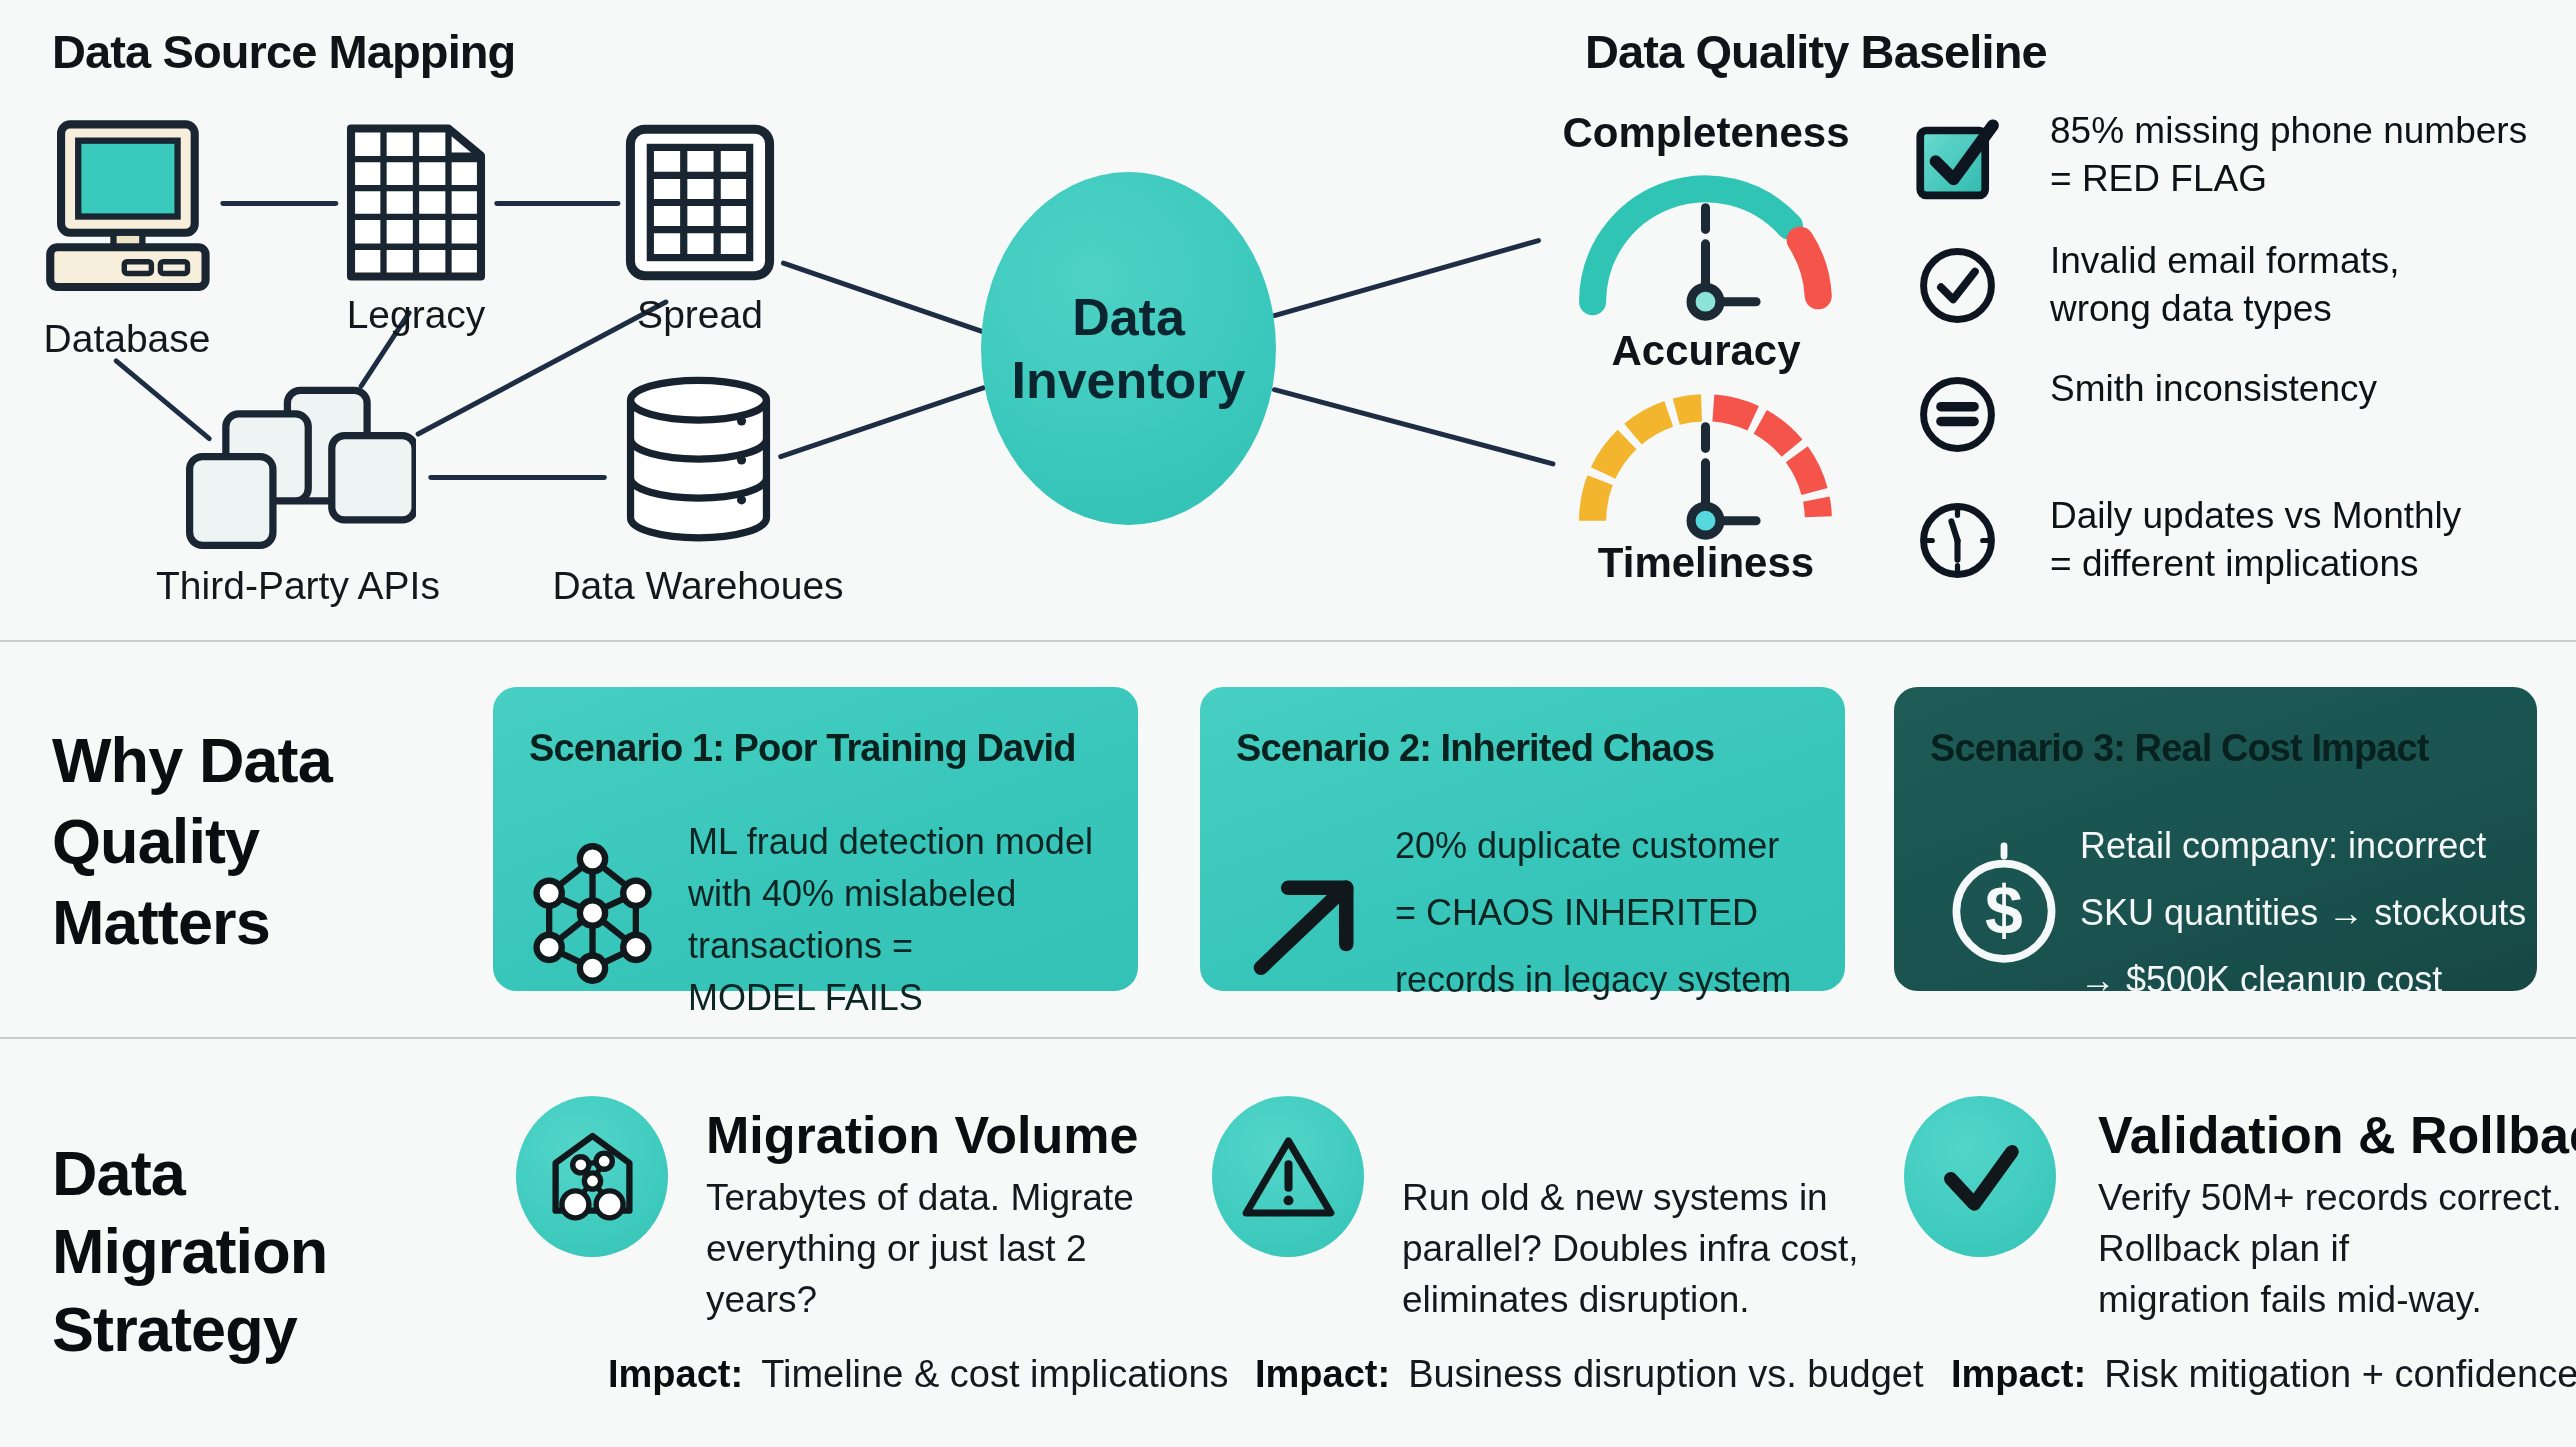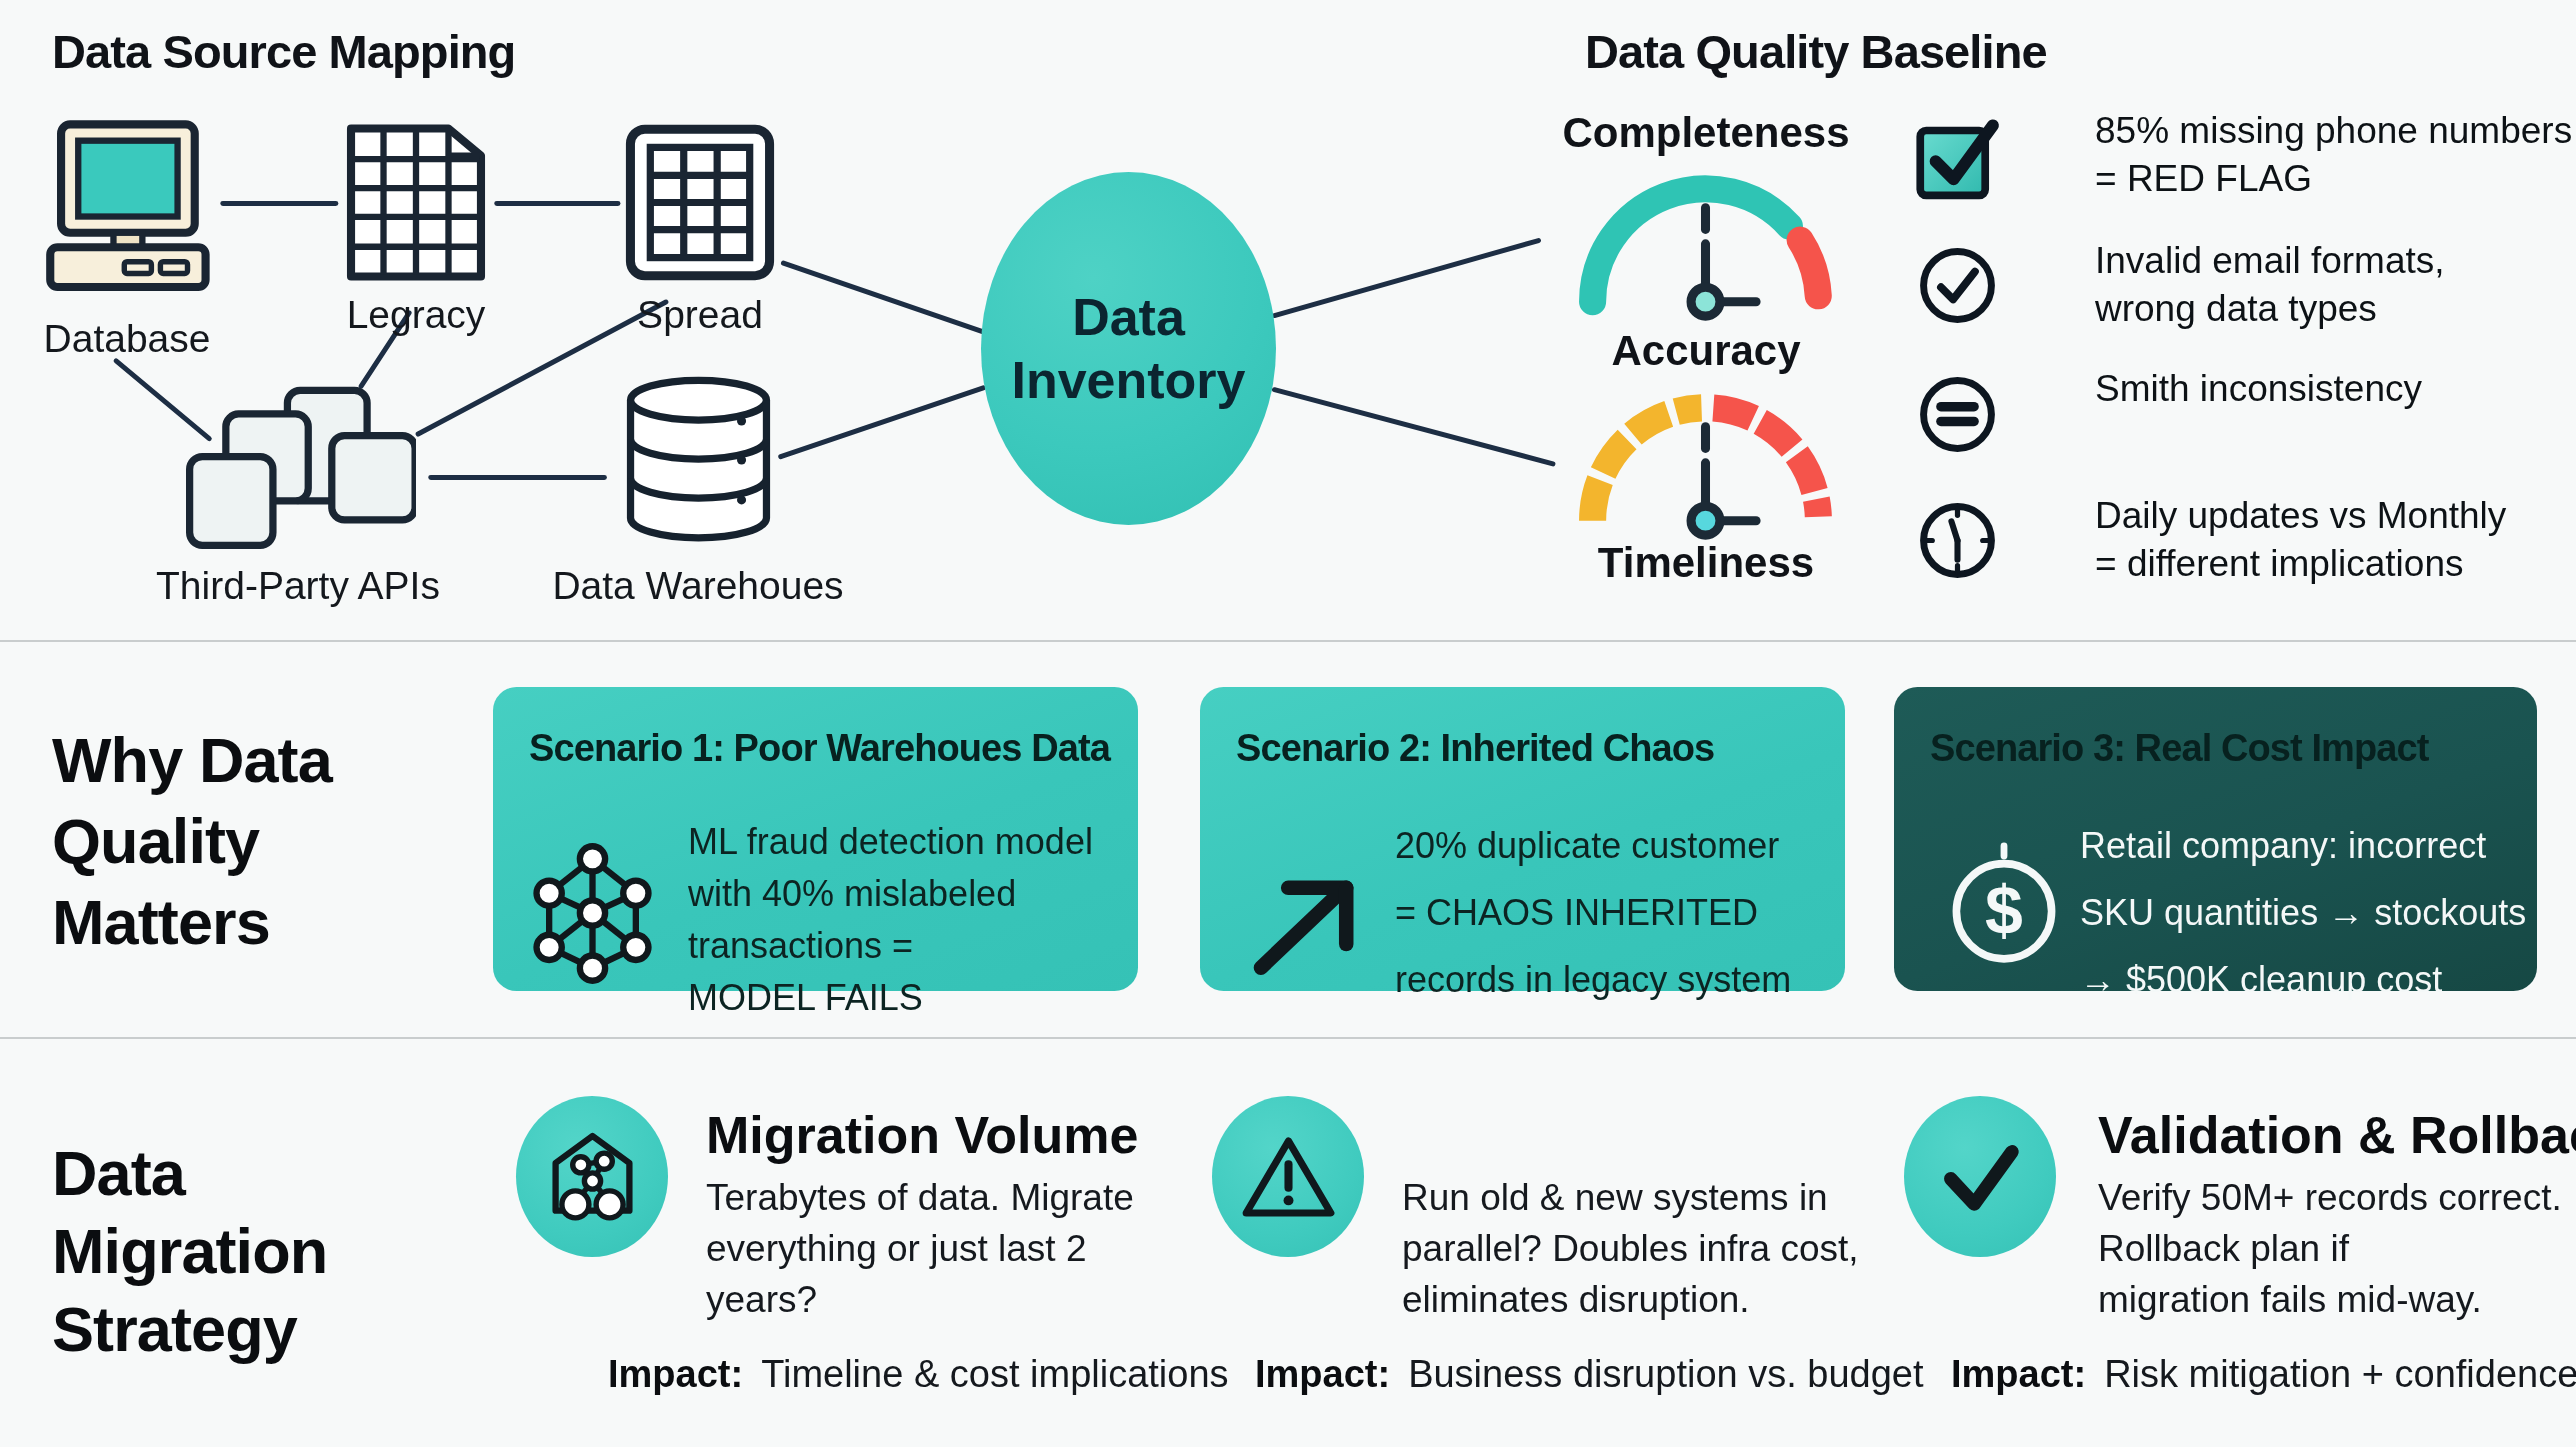--- a/index.html
+++ b/index.html
@@ -5,21 +5,21 @@
   :root{
     --accent-teal:#3fc9bd; --card-teal:#3bc8bc; --card-dark:#1b5450;
     --gauge-teal:#2fc4b4; --gauge-red:#f5544b; --gauge-yellow:#f3b52d;
     --line-dark:#1d2e44; --ink:#0e1116; --bg:#f7f9f9; --cream:#f7efdb;
   }
   *{box-sizing:border-box;}
   html,body{margin:0;padding:0;}
   body{width:2576px;height:1447px;background:var(--bg);font-family:"Liberation Sans",sans-serif;color:var(--ink);overflow:hidden;}
   .stage{position:relative;width:2576px;height:1447px;}
   .abs{position:absolute;}
-  .nowrap{white-space:nowrap;margin-left:45px;}
+  .nowrap{white-space:nowrap;}
   .sec-title{font-size:47px;font-weight:700;letter-spacing:-0.9px;color:#101318;}
   .node-label{font-size:39px;font-weight:500;color:#14181d;transform:translateX(-50%);white-space:nowrap;}
   .divider{left:0;width:2576px;height:1.8px;background:#c9cdce;}
   .inventory{left:981px;top:172px;width:295px;height:353px;border-radius:50%;
     background:radial-gradient(circle at 38% 30%,#4ed2c5 0%,#3cc9bd 55%,#31bfb2 100%);
     display:flex;align-items:center;justify-content:center;text-align:center;}
   .inventory .txt{font-size:52px;line-height:63px;font-weight:700;color:#0b2530;}
   .gauge-label{font-size:42px;font-weight:700;color:#101318;transform:translateX(-50%);white-space:nowrap;}
   .check-item-text{font-size:37px;line-height:48px;font-weight:500;color:#0d1216;}
   .big-heading{font-size:63px;line-height:81px;font-weight:700;color:#0b0d10;letter-spacing:-0.9px;}
@@ -252,21 +252,21 @@
 
   <div class="abs divider" style="top:640px;"></div>
 
   <div class="abs big-heading" style="left:52px;top:720px;">
     <div>Why Data</div>
     <div>Quality</div>
     <div>Matters</div>
   </div>
 
   <div class="abs card teal" style="left:493px;width:645px;"></div>
-  <div class="abs card-title" style="left:529px;top:727px;">Scenario 1: Poor Warehoues Data</div>
+  <div class="abs card-title" style="left:529px;top:727px;">Scenario 1: Poor Training David</div>
   <div class="abs" style="left:529px;top:839px;">
     <svg width="127" height="149" viewBox="0 0 140 165" fill="none">
       <g stroke="#10181c" stroke-width="7">
         <path d="M70 22 L22 60"></path>
           <path d="M70 22 L118 60"></path>
           <path d="M70 22 L70 82"></path>
         <path d="M22 60 L70 82"></path>
           <path d="M118 60 L70 82"></path>
         <path d="M22 60 L22 120"></path>
           <path d="M118 60 L118 120"></path>

